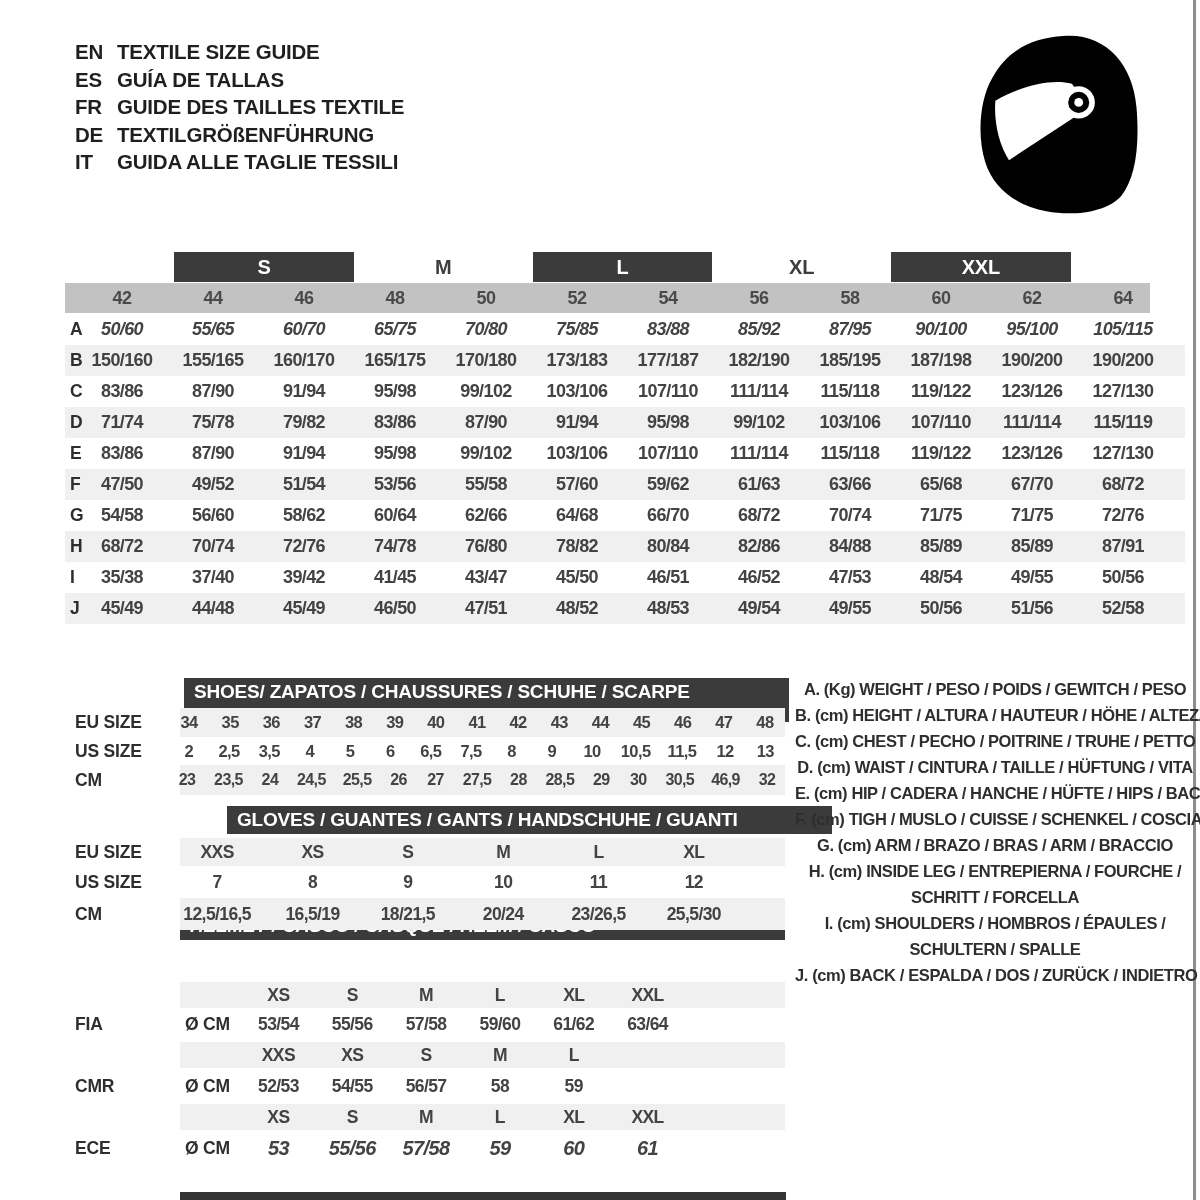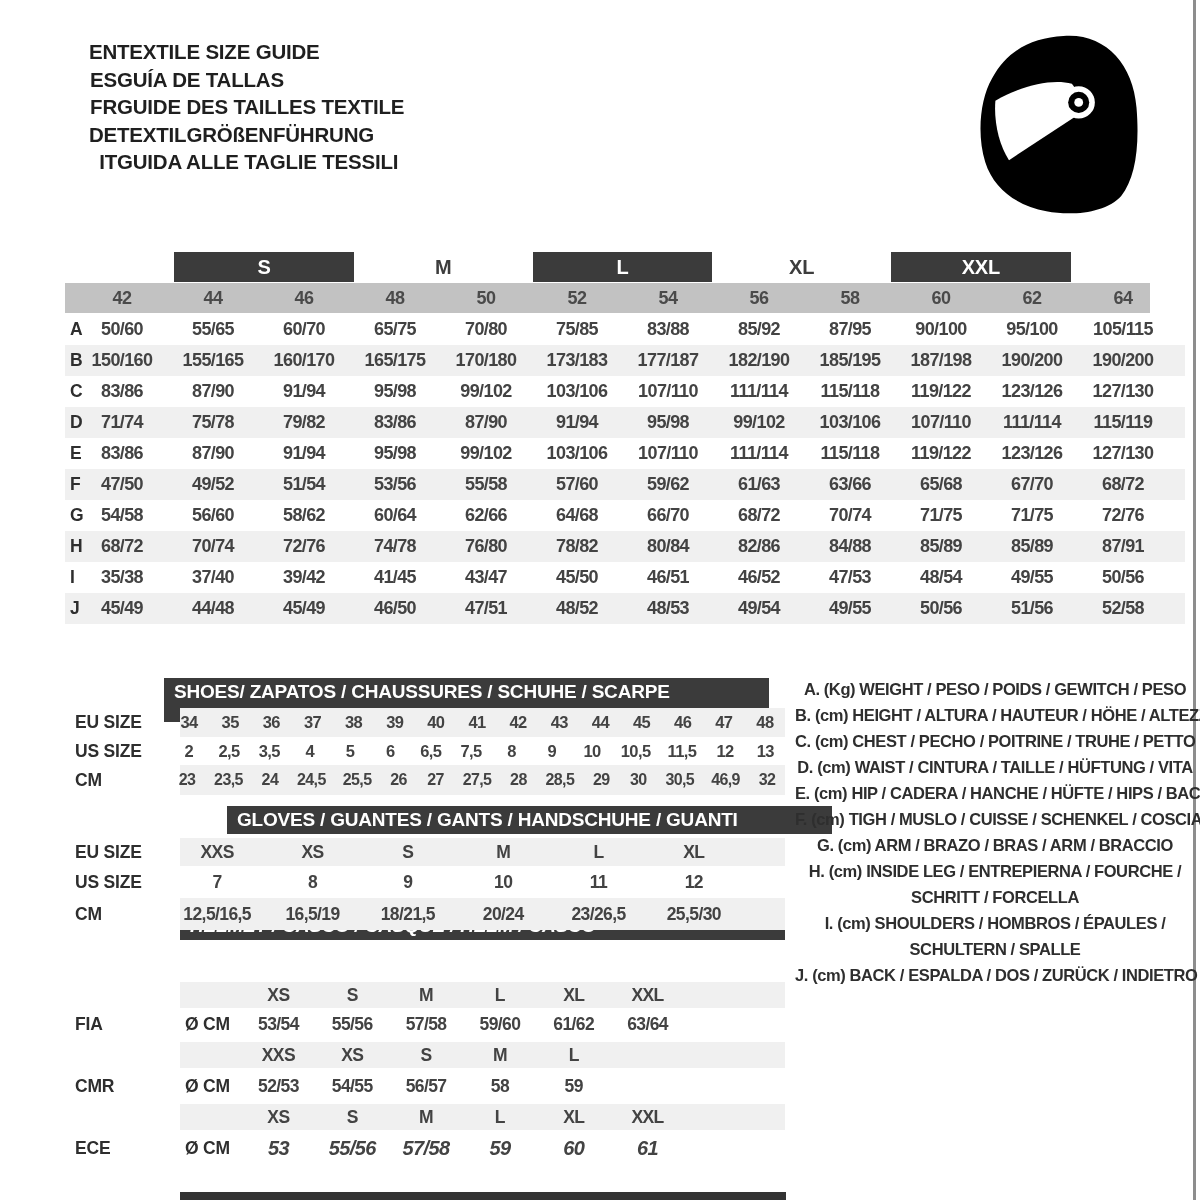--- a/index.html
+++ b/index.html
@@ -30,27 +30,27 @@
 <div class="canvas">
 
   <svg class="abs" style="left:975px;top:32px;" width="170" height="185" viewBox="0 0 100 108">
     <path d="M52 2 C76 0 93 18 95 44 C97 68 94 86 86 96 C77 106 57 108 42 105 C25 102 11 92 6 76 C1 60 3 39 10 27 C19 10 34 3 52 2 Z" fill="#000000"></path>
     <path d="M12 40 C28 31 45 27 57 30 C62 36 63 44 58 50 L20 75 C14 66 11 52 12 40 Z" fill="#ffffff"></path>
     <circle cx="61" cy="41" r="9.5" fill="#ffffff"></circle>
     <circle cx="61" cy="41" r="6.2" fill="#000000"></circle>
     <circle cx="61" cy="41" r="2.6" fill="#ffffff"></circle>
   </svg>
 
-  <div class="abs secbar" style="left:164px;top:678px;width:595px;height:44px;">SHOES/ ZAPATOS / CHAUSSURES / SCHUHE / SCARPE</div>
+  <div class="abs secbar" style="left:184px;top:678px;width:595px;height:44px;">SHOES/ ZAPATOS / CHAUSSURES / SCHUHE / SCARPE</div>
   <div class="abs secbar" style="left:180px;top:806px;width:595px;height:28px;margin-left:47px;">GLOVES / GUANTES / GANTS / HANDSCHUHE / GUANTI</div>
   <div class="abs secbar" style="left:180px;top:912px;width:595px;height:28px;font-style:italic;">HELMET / CASCO / CASQUE / HELM / CASCO</div>
 
   <div class="abs vline"></div>
   <div class="abs bottom-bar"></div>
-<div class="abs" style="left: 75px; top: 38px; text-align: right;">
+<div class="abs" style="left: 75px; top: 38px;">
       <div class="lang-row">
         <div class="lang-code">EN</div>
         <div class="lang-title">TEXTILE SIZE GUIDE</div>
       </div>
       <div class="lang-row">
         <div class="lang-code">ES</div>
         <div class="lang-title">GUÍA DE TALLAS</div>
       </div>
       <div class="lang-row">
         <div class="lang-code">FR</div>
@@ -79,21 +79,21 @@
       <span>50</span>
       <span>52</span>
       <span>54</span>
       <span>56</span>
       <span>58</span>
       <span>60</span>
       <span>62</span>
       <span>64</span>
     </div>
     <div class="abs" style="left: 70px; top: 314px; height: 31px; line-height: 31px; font-size: 17.5px; color: rgb(46, 46, 46);">A</div>
-    <div class="grid cells" style="left: 85px; top: 314px; width: 1075px; height: 31px; grid-template-columns: repeat(12, 1fr);">
+    <div class="grid cells" style="left: 85px; top: 314px; width: 1075px; height: 31px; grid-template-columns: repeat(12, 1fr); font-style: italic;">
       <span>50/60</span>
       <span>55/65</span>
       <span>60/70</span>
       <span>65/75</span>
       <span>70/80</span>
       <span>75/85</span>
       <span>83/88</span>
       <span>85/92</span>
       <span>87/95</span>
       <span>90/100</span>

